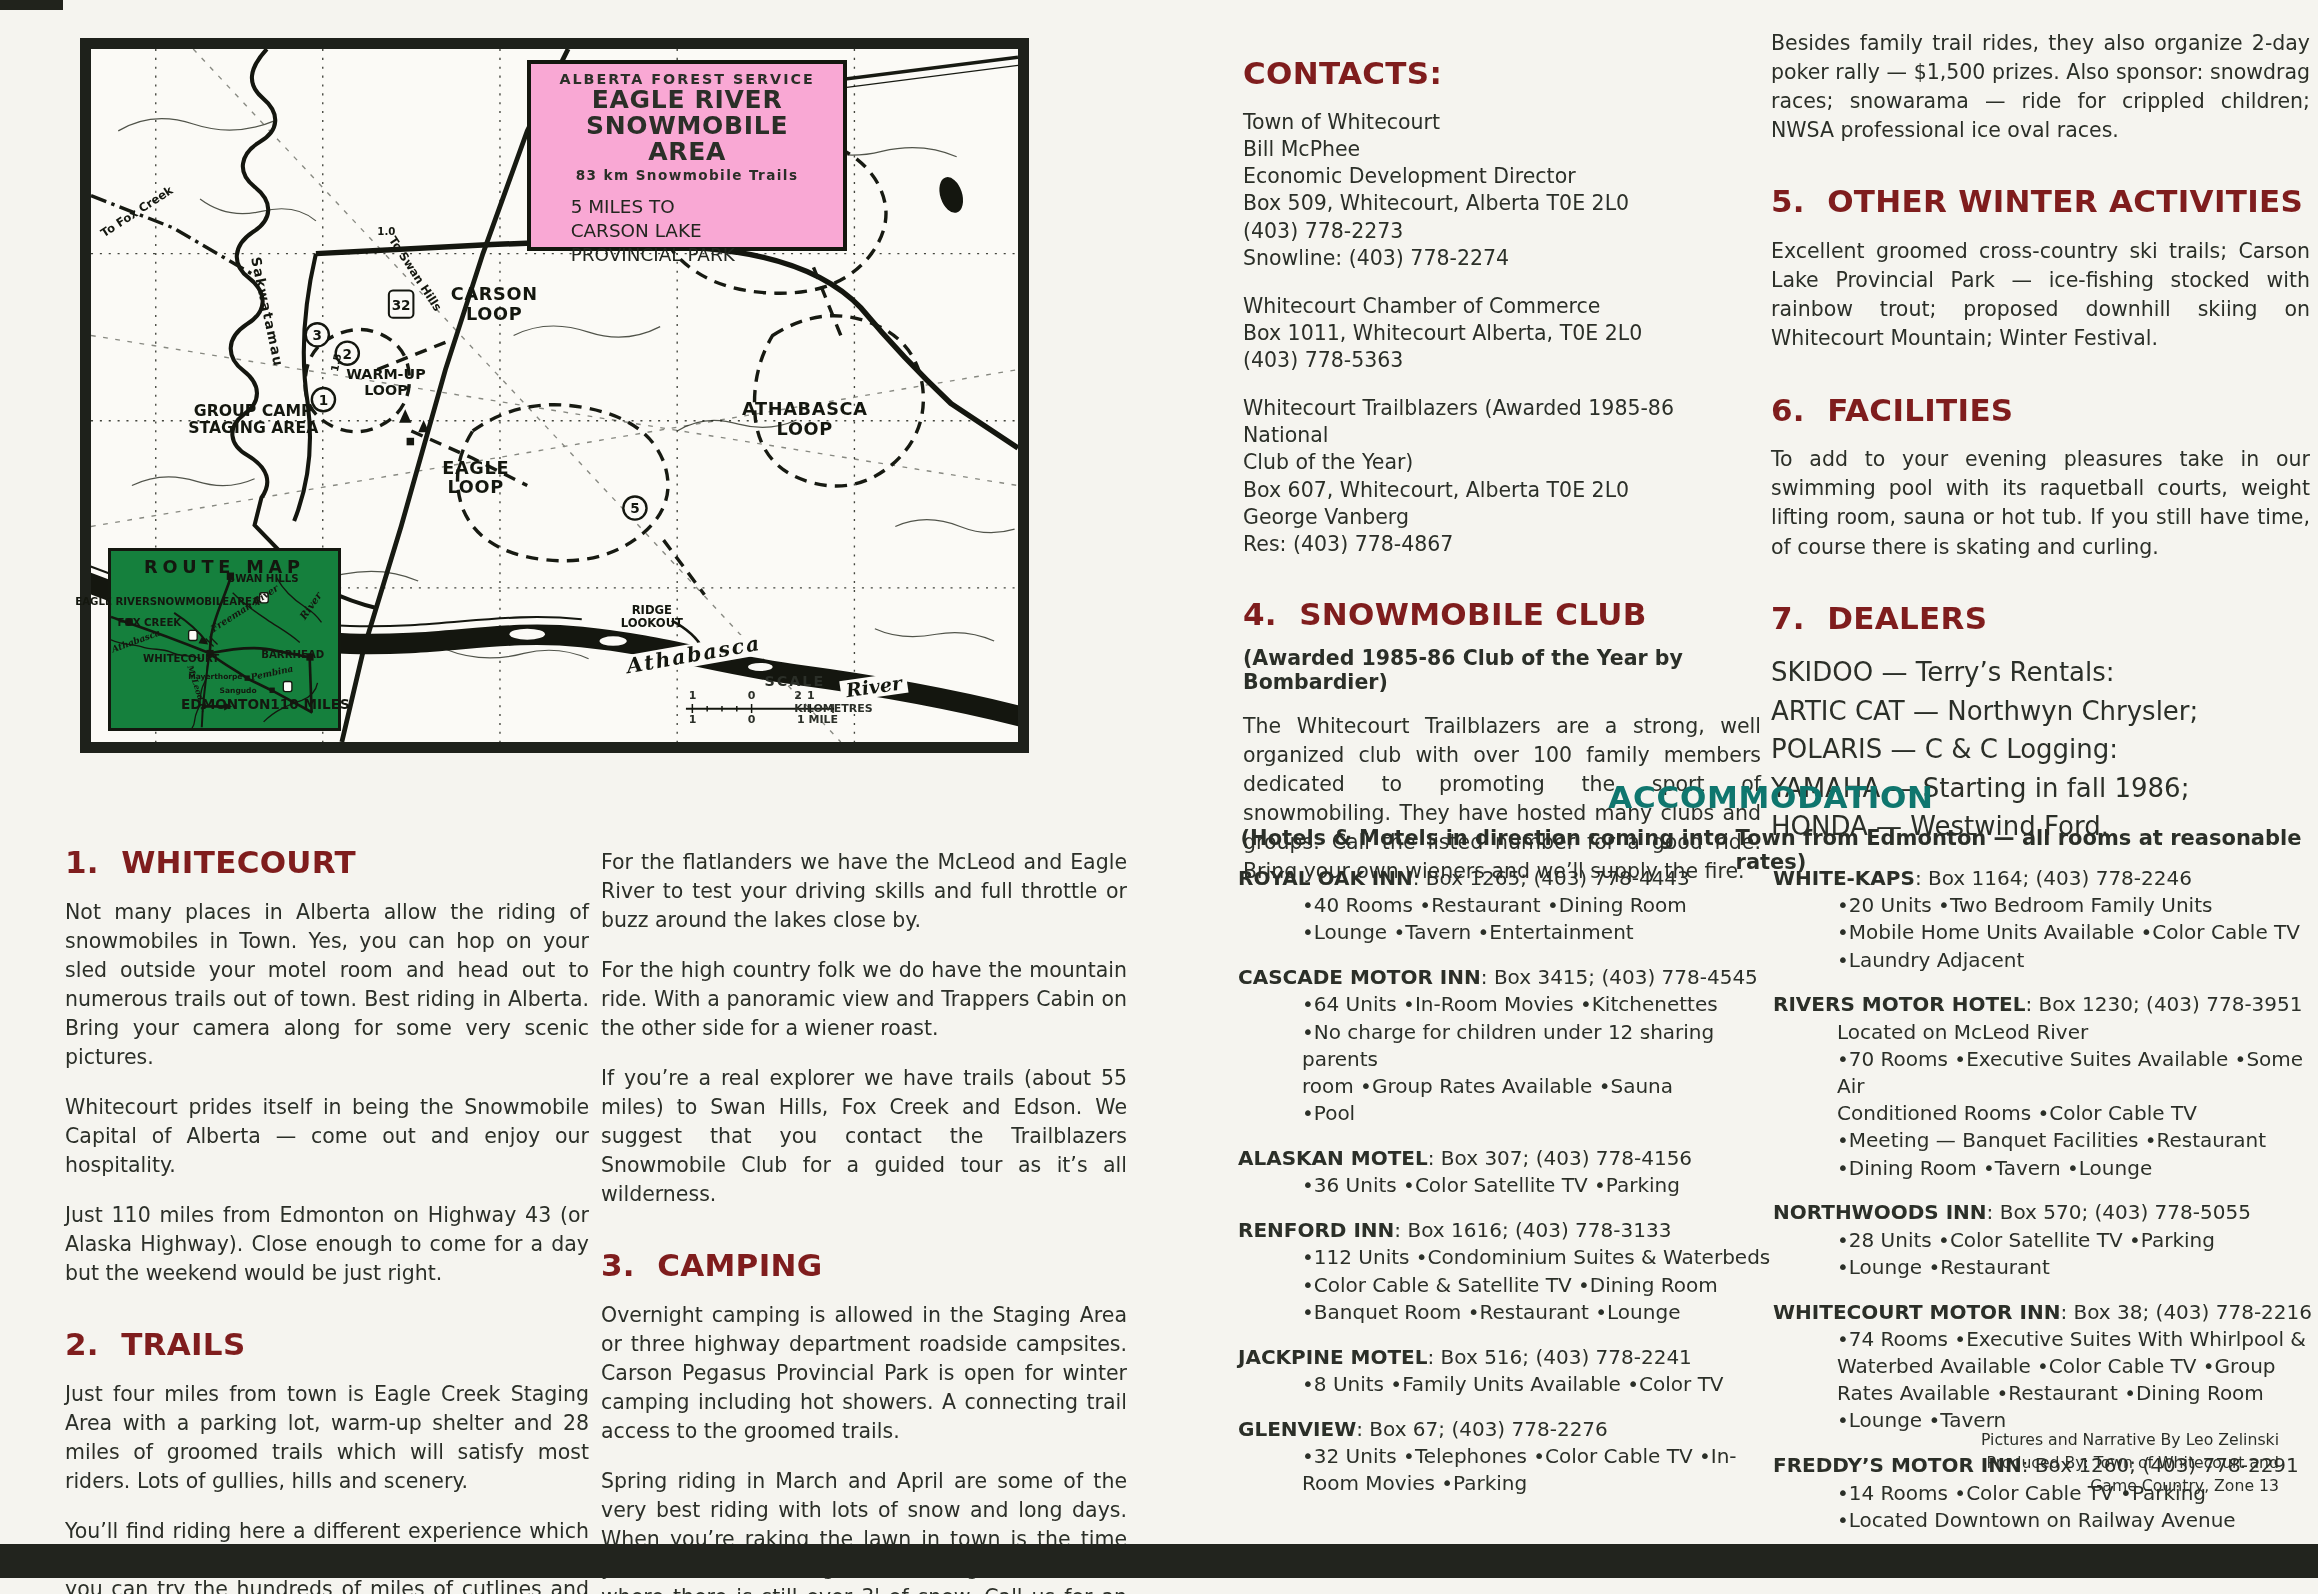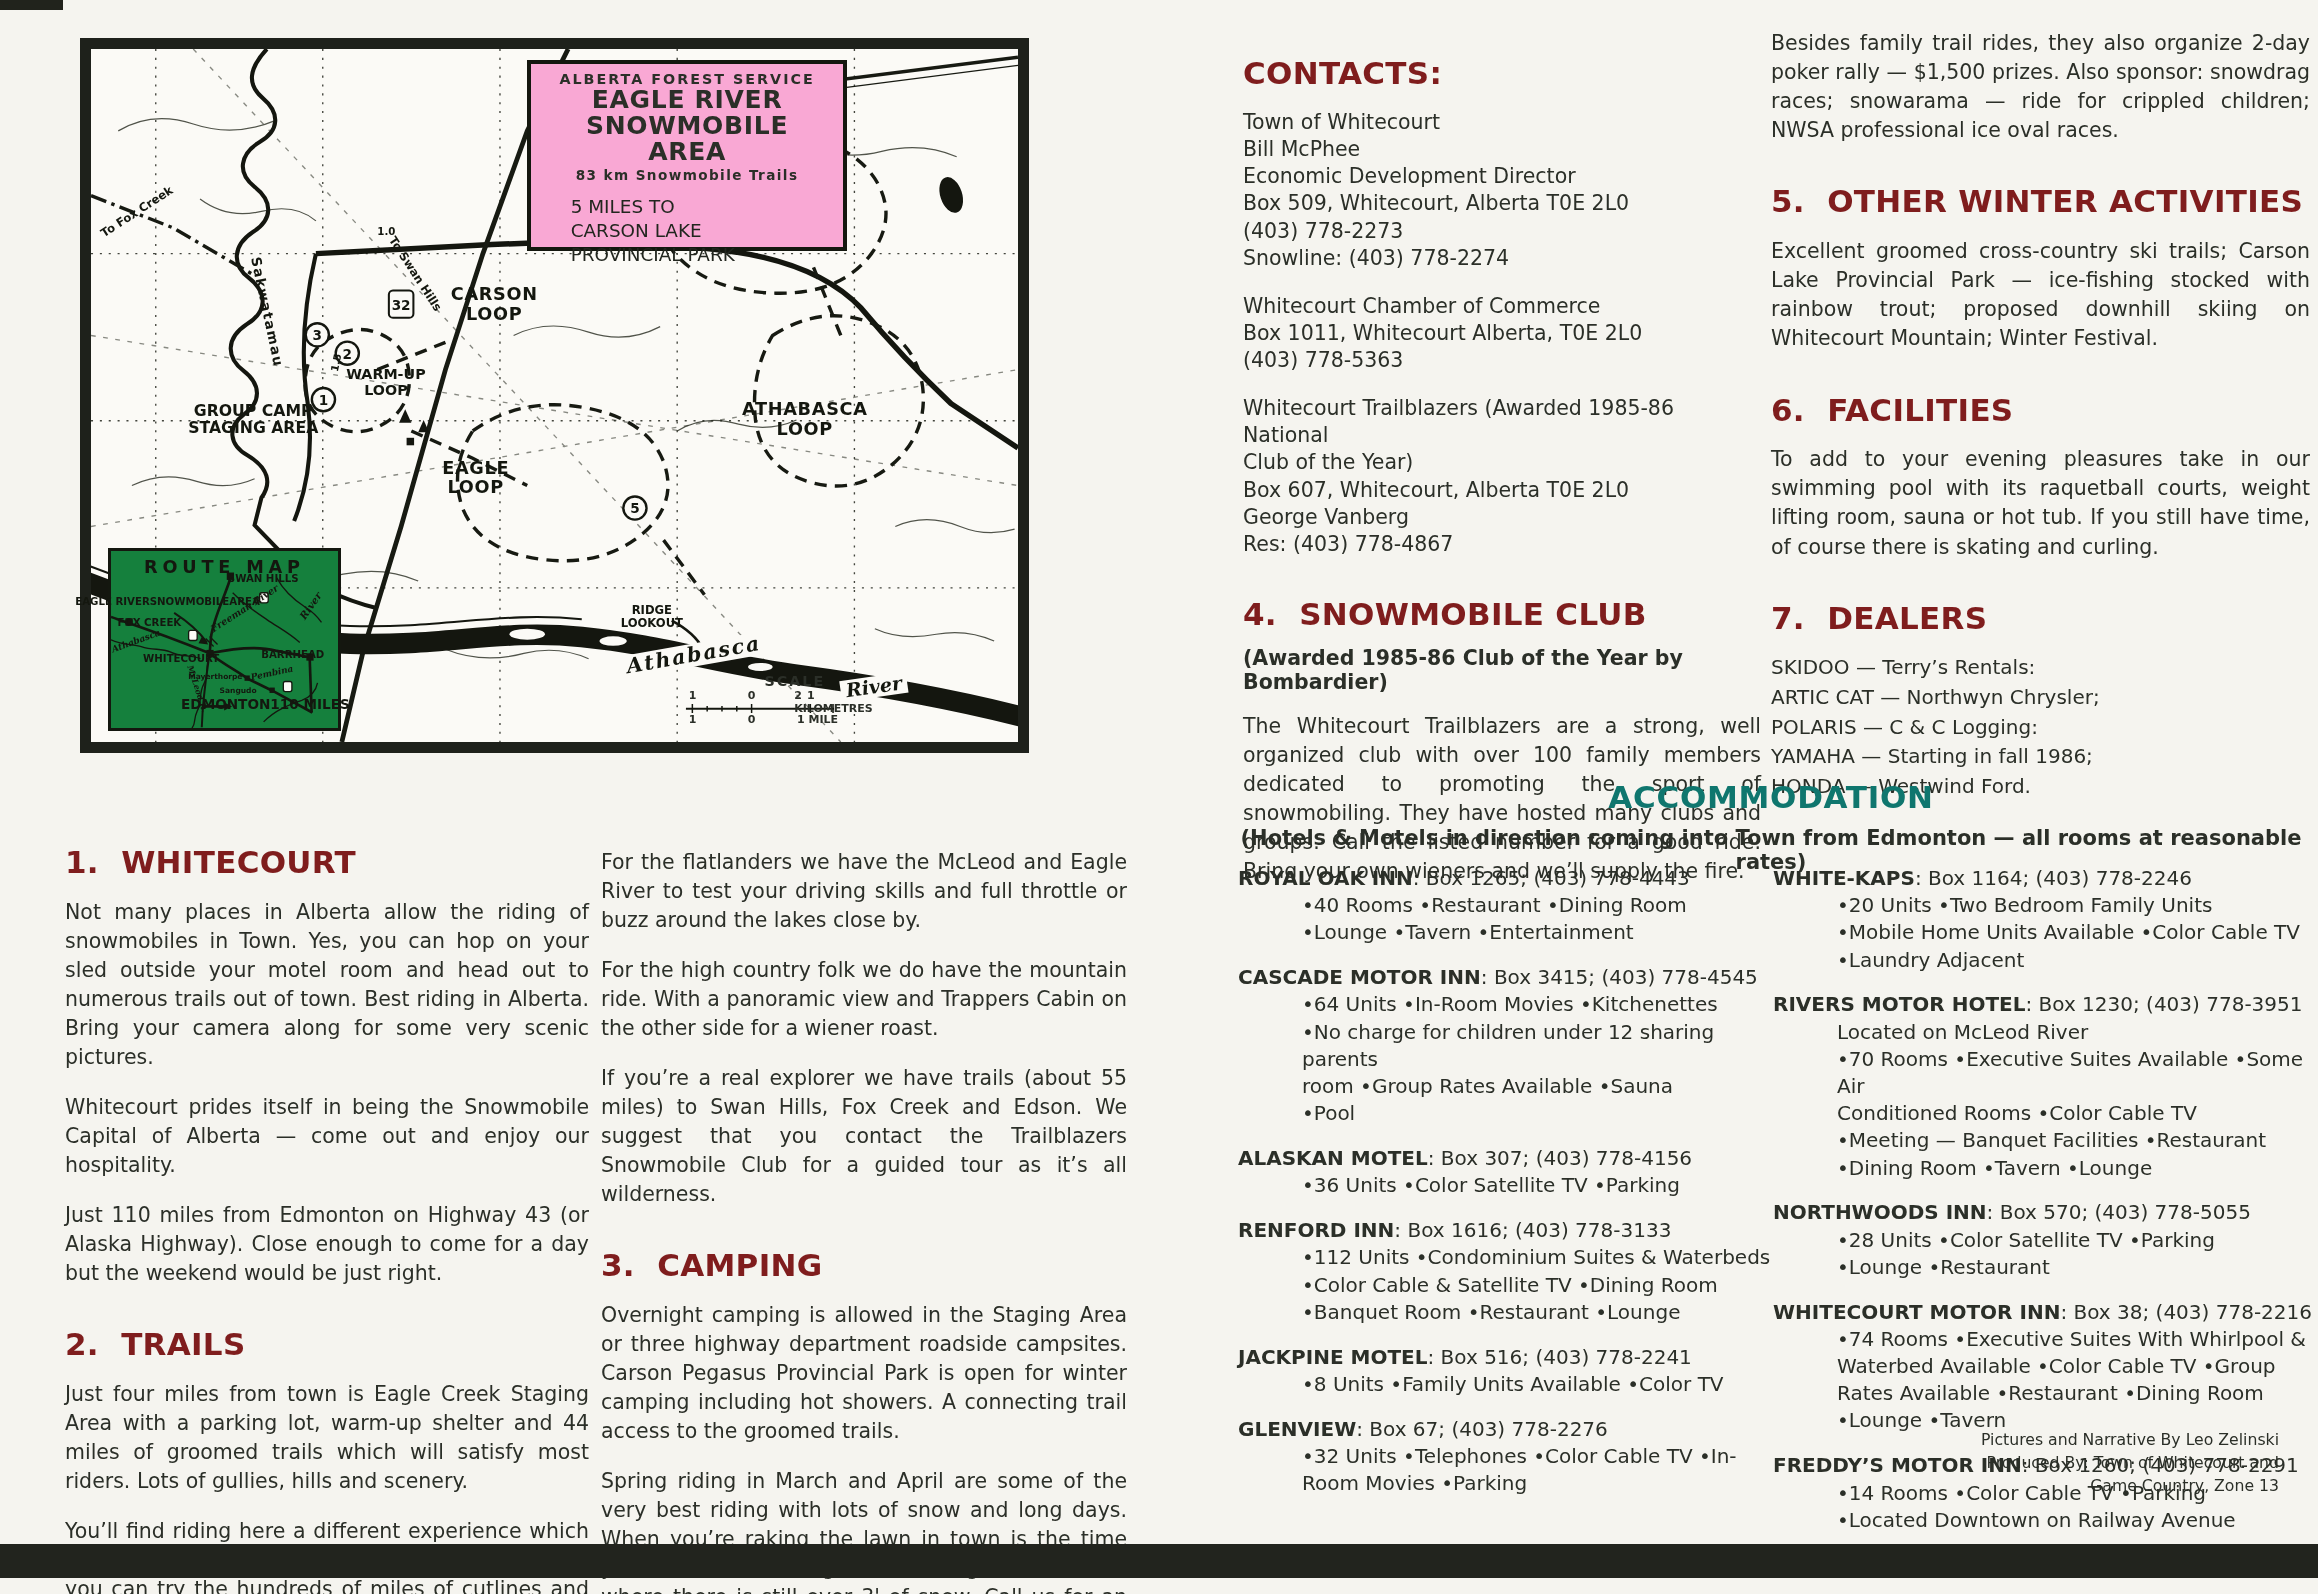--- a/index.html
+++ b/index.html
@@ -97,21 +97,21 @@
   .accL { left:1238px; top:865px; width:542px; }
   .accR { left:1773px; top:865px; width:546px; }
 
   .h-num { font-size:31px; font-weight:800; color:#7f1d1d; margin:0 0 17.7px 0;
            white-space:pre-wrap; letter-spacing:0.3px; }
   .mt { margin-top:38px; }
   .para { font-size:20.5px; line-height:1.42; text-align:justify; margin:0 0 20.5px 0; }
   .subhead { font-size:20.5px; font-weight:800; margin:-4.1px 0 17.7px 0; }
 
   .contact-block { font-size:20.5px; line-height:1.33; margin-bottom:20.5px; }
-  .dealer-lines { font-size:20px; line-height:1.48; }
+  .dealer-lines { font-size:26px; line-height:1.48; }
 
   .acc-head { position:absolute; left:1228px; top:779px; width:1086px; text-align:center; }
   .acc-title { font-size:31px; font-weight:800; letter-spacing:0.7px; margin:0; color:#0f766e; }
   .acc-sub { font-size:21px; font-weight:800; margin-top:11px; }
 
   .hotel { margin-bottom:17.7px; font-size:20px; line-height:1.36; }
   .hotel-name { font-weight:800; }
   .hotel-line { padding-left:64px; }
 
   .credits { position:absolute; right:40px; top:1429px; text-align:right;
@@ -352,21 +352,21 @@
       <div class="ilab ilab-riv ilab-pembina">Pembina</div>
     </div>
   </div>
 
   <section class="col col1">
     <h2 class="h-num">1.  WHITECOURT</h2>
     <p class="para">Not many places in Alberta allow the riding of snowmobiles in Town. Yes, you can hop on your sled outside your motel room and head out to numerous trails out of town. Best riding in Alberta. Bring your camera along for some very scenic pictures.</p>
     <p class="para">Whitecourt prides itself in being the Snowmobile Capital of Alberta — come out and enjoy our hospitality.</p>
     <p class="para">Just 110 miles from Edmonton on Highway 43 (or Alaska Highway). Close enough to come for a day but the weekend would be just right.</p>
     <h2 class="h-num mt">2.  TRAILS</h2>
-    <p class="para">Just four miles from town is Eagle Creek Staging Area with a parking lot, warm-up shelter and 44 miles of groomed trails which will satisfy most riders. Lots of gullies, hills and scenery.</p>
+    <p class="para">Just four miles from town is Eagle Creek Staging Area with a parking lot, warm-up shelter and 28 miles of groomed trails which will satisfy most riders. Lots of gullies, hills and scenery.</p>
     <p class="para">You’ll find riding here a different experience which will satisfy every rider. For the more venturesome you can try the hundreds of miles of cutlines and get into powder snow. Yes even deep enough to get stuck.</p>
   </section>
 
   <section class="col col2">
     <p class="para">For the flatlanders we have the McLeod and Eagle River to test your driving skills and full throttle or buzz around the lakes close by.</p>
     <p class="para">For the high country folk we do have the mountain ride. With a panoramic view and Trappers Cabin on the other side for a wiener roast.</p>
     <p class="para">If you’re a real explorer we have trails (about 55 miles) to Swan Hills, Fox Creek and Edson. We suggest that you contact the Trailblazers Snowmobile Club for a guided tour as it’s all wilderness.</p>
     <h2 class="h-num mt">3.  CAMPING</h2>
     <p class="para">Overnight camping is allowed in the Staging Area or three highway department roadside campsites. Carson Pegasus Provincial Park is open for winter camping including hot showers. A connecting trail access to the groomed trails.</p>
     <p class="para">Spring riding in March and April are some of the very best riding with lots of snow and long days. When you’re raking the lawn in town is the time you could be heading West to Virginia Hills area where there is still over 3' of snow. Call us for an update.</p>

